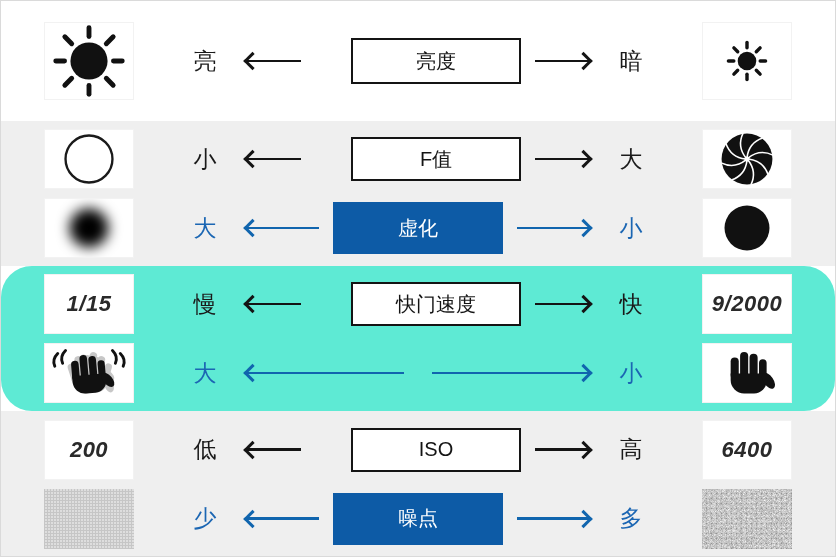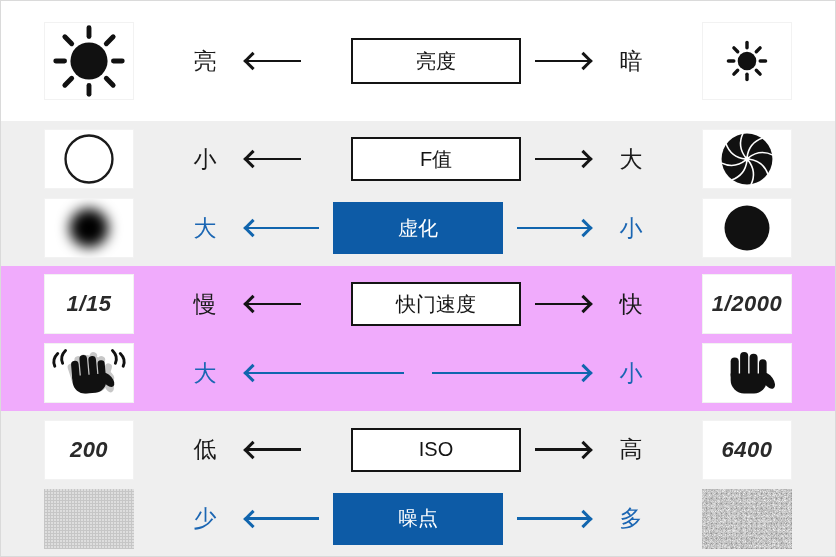--- a/index.html
+++ b/index.html
@@ -5,21 +5,21 @@
   html,body{margin:0;padding:0;background:#ffffff;}
   .stage{
     width:836px;height:557px;box-sizing:border-box;
     border:1px solid #dadada;background:#fff;overflow:hidden;
     font-family:"Liberation Sans","DejaVu Sans",sans-serif;
     color:#1a1a1a;
   }
   .row{display:flex;flex-direction:column;justify-content:center;gap:9px;box-sizing:border-box;}
   .row-brightness{height:120px;background:#ffffff;}
   .row-aperture{height:145px;background:#efefef;}
-  .row-shutter{height:145px;background:#f0abfc;}
+  .row-shutter{height:145px;background:#5eead4;border-radius:31px;}
   .row-iso{height:146px;background:#efefef;}
 
   .line{display:flex;align-items:center;width:100%;}
   .icon-cell{width:176px;display:flex;justify-content:center;align-items:center;flex:0 0 auto;}
   .label-cell{width:56px;text-align:center;flex:0 0 auto;}
   .lbl{font-size:23px;font-weight:500;color:#1a1a1a;}
   .line.blue .lbl{color:#1b66b3;}
 
   .icon-box{
     width:90px;height:60px;background:#ffffff;border:1px solid rgba(0,0,0,0.05);
@@ -200,21 +200,21 @@
     <div class="line">
       <div class="icon-cell">
         <div class="icon-box text">1/15</div>
       </div>
       <div class="label-cell"><span class="lbl">慢</span></div>
       <div class="arr left"></div>
       <div class="pbox">快门速度</div>
       <div class="arr right"></div>
       <div class="label-cell"><span class="lbl">快</span></div>
       <div class="icon-cell">
-        <div class="icon-box text">1/2000</div>
+        <div class="icon-box text">9/2000</div>
       </div>
     </div>
     <div class="line blue">
       <div class="icon-cell">
         <div class="icon-box">
           <svg width="90" height="60" viewBox="0 0 90 60">
             <g transform="translate(45,33)">
               <g fill="#c7c7c7" transform="rotate(-18) translate(-26,-28) scale(0.86)">
                   <use href="#hand-shape"></use>
                 </g>

